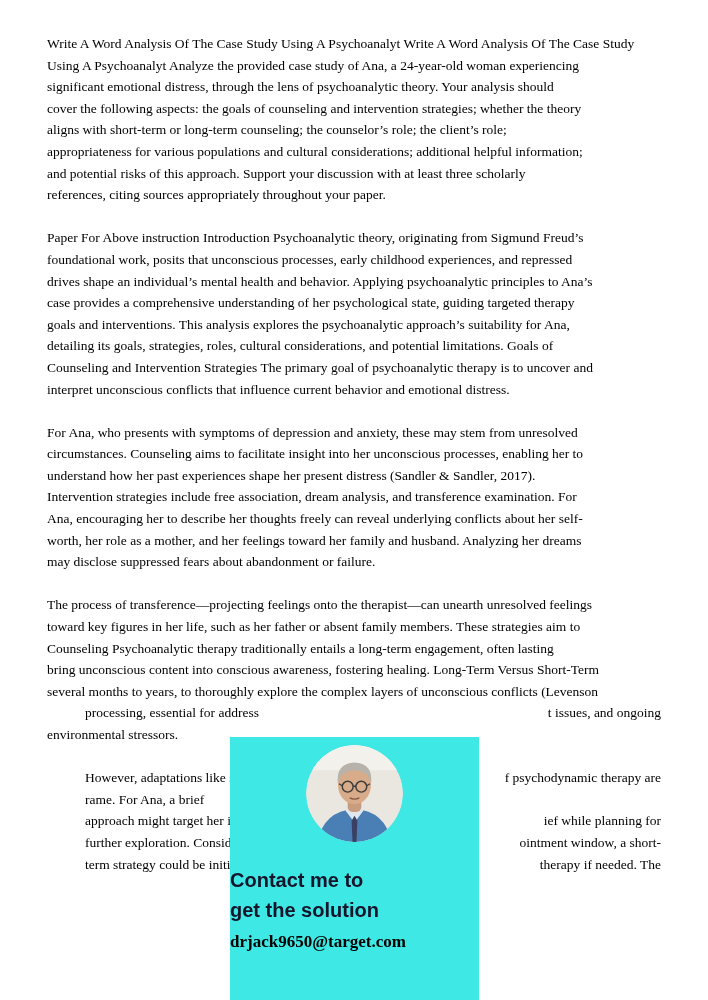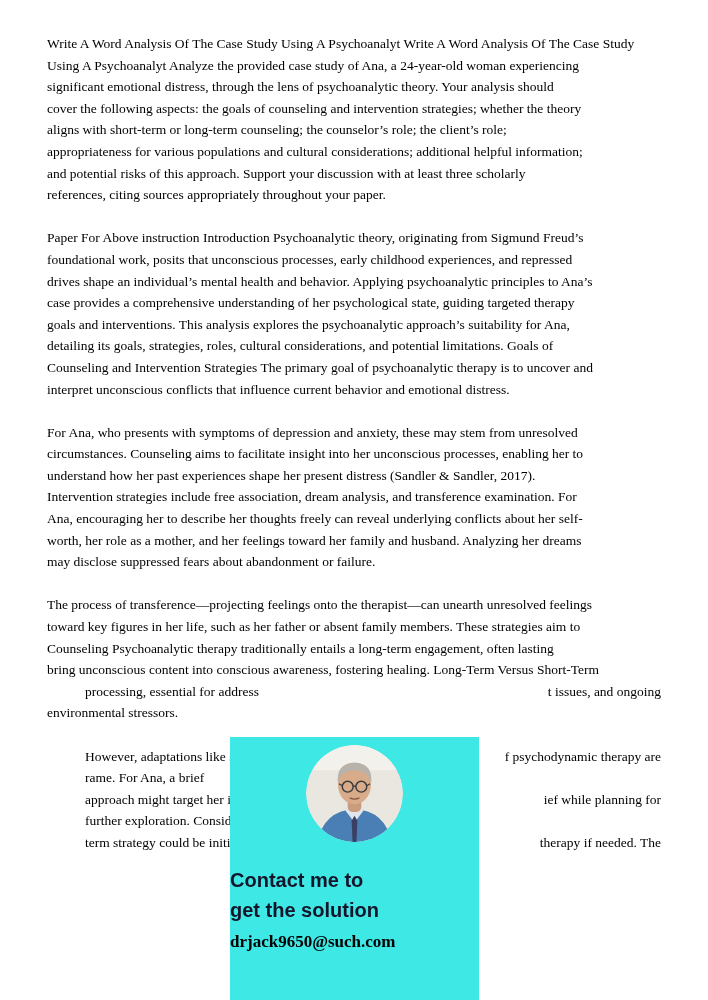--- a/index.html
+++ b/index.html
@@ -115,40 +115,42 @@
         <div class="line">Intervention strategies include free association, dream analysis, and transference examination. For</div>
         <div class="line">Ana, encouraging her to describe her thoughts freely can reveal underlying conflicts about her self-</div>
         <div class="line">worth, her role as a mother, and her feelings toward her family and husband. Analyzing her dreams</div>
         <div class="line">may disclose suppressed fears about abandonment or failure.</div>
       </div>
       <div class="paragraph">
         <div class="line">The process of transference—projecting feelings onto the therapist—can unearth unresolved feelings</div>
         <div class="line">toward key figures in her life, such as her father or absent family members. These strategies aim to</div>
         <div class="line">Counseling Psychoanalytic therapy traditionally entails a long-term engagement, often lasting</div>
         <div class="line">bring unconscious content into conscious awareness, fostering healing. Long-Term Versus Short-Term</div>
+        <div class="line">several months to years, to thoroughly explore the complex layers of unconscious conflicts (Levenson</div>
         <div class="line split">
           <span>processing, essential for address</span>
           <span>t issues, and ongoing</span>
         </div>
         <div class="line">environmental stressors.</div>
       </div>
       <div class="paragraph">
         <div class="line split">
           <span>However, adaptations like short</span>
           <span>f psychodynamic therapy are</span>
         </div>
         <div class="line split">
           <span>rame. For Ana, a brief</span>
         </div>
         <div class="line split">
           <span>approach might target her imme</span>
           <span>ief while planning for</span>
         </div>
         <div class="line split">
           <span>further exploration. Considering</span>
+          <span>ointment window, a short-</span>
         </div>
         <div class="line split">
           <span>term strategy could be initially a</span>
           <span>therapy if needed. The</span>
         </div>
       </div>
     </div>
 
   <div class="overlay" style="background: rgb(62, 232, 228);">
     <div class="avatar">
@@ -171,16 +173,16 @@
           <circle cx="57" cy="43" r="5.6" fill="none" stroke="#3c3c3c" stroke-width="1.5"></circle>
           <line x1="48.4" y1="42.6" x2="51.6" y2="42.6" stroke="#3c3c3c" stroke-width="1.5"></line>
           <line x1="37.4" y1="42" x2="34" y2="40" stroke="#3c3c3c" stroke-width="1.3"></line>
           <line x1="62.6" y1="42" x2="66" y2="40" stroke="#3c3c3c" stroke-width="1.3"></line>
           <path d="M45 54.5 Q50 57 55 54.5" stroke="#8a5a43" stroke-width="1.4" fill="none"></path>
         </g>
       </svg>
     </div>
     <div class="contact-heading l1">Contact me to</div>
     <div class="contact-heading l2">get the solution</div>
-    <div class="contact-email">drjack9650@such.com</div>
+    <div class="contact-email">drjack9650@target.com</div>
   </div>
 
 </div>
 
 </body></html>

